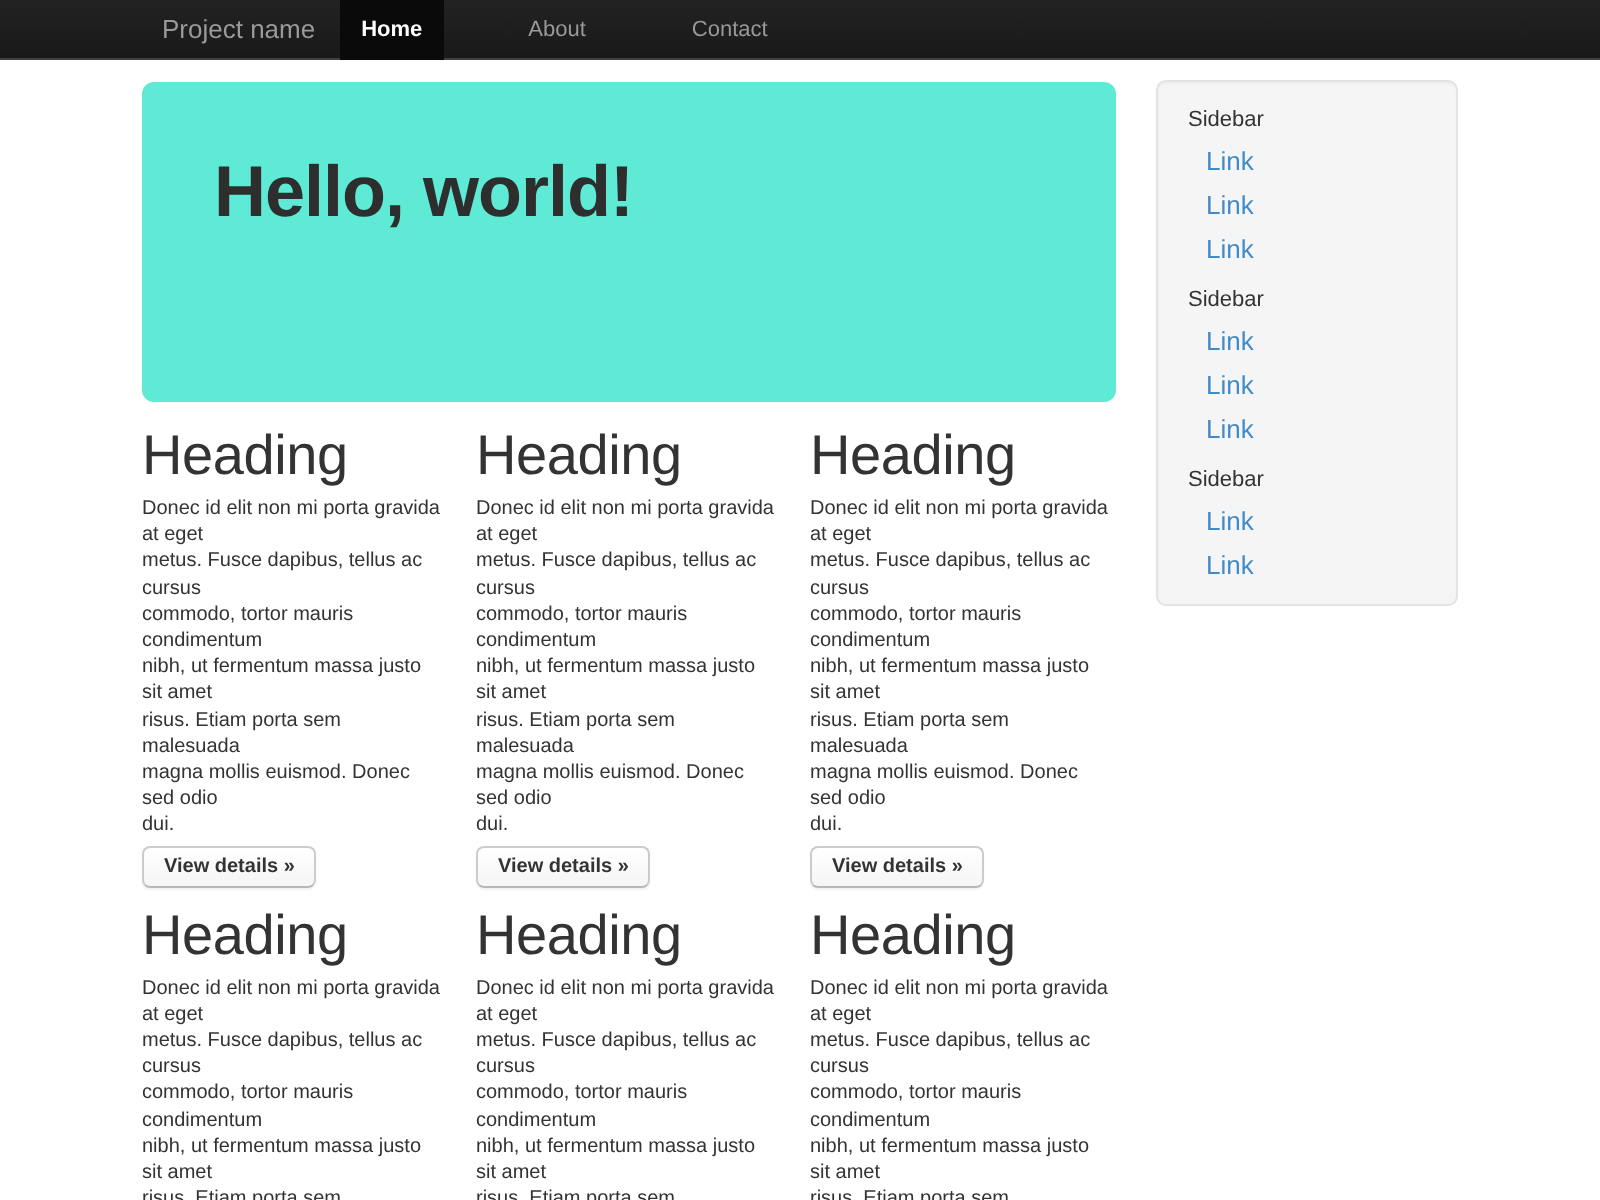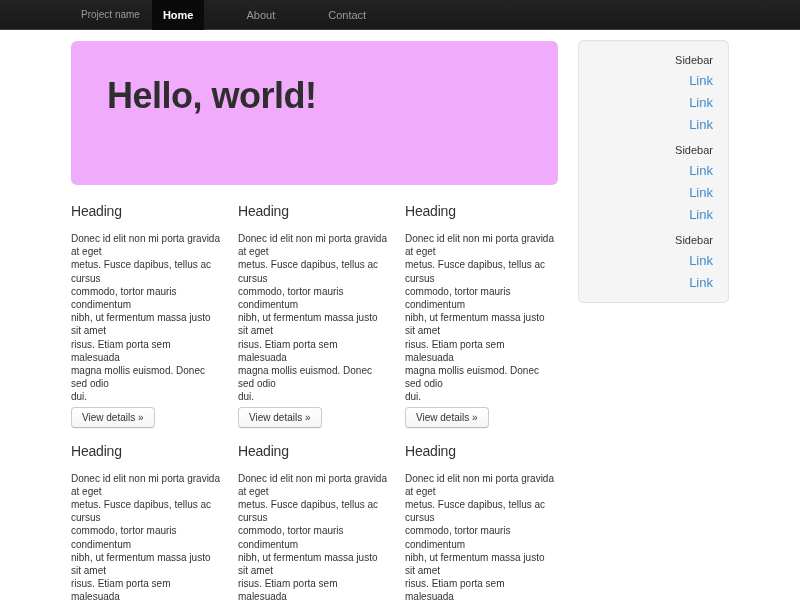--- a/index.html
+++ b/index.html
@@ -12,79 +12,78 @@
   }
 
   
   .navbar {
     height: 30px;
     background: linear-gradient(#222222, #191919);
     border-bottom: 1px solid #3f3f3f;
   }
   .nav-inner { width: 658px; margin: 0 auto; display: flex; height: 30px; }
   .brand {
-    color: #9a9a9a; font-size: 10px; line-height: 30px;
+    color: #9a9a9a; font-size: 13px; line-height: 30px;
     padding: 0 10px; text-decoration: none; white-space: nowrap;
   }
   .nav { list-style: none; margin: 0 0 0 2px; padding: 0; display: flex; gap: 31px; }
   .nav-item a {
     display: block; line-height: 30px; padding: 0 11px;
     font-size: 11px; color: #999999; text-decoration: none; cursor: pointer;
   }
   .nav-item.active a { background: #0a0a0a; color: #ffffff; font-weight: bold; }
 
   
   .container { width: 658px; margin: 0 auto; }
   .main-row { display: flex; align-items: flex-start; }
   .main-col { width: 487px; }
 
   
   .jumbotron {
-    margin-top: 11px; height: 144px;
-    background: #f0abfc; border-radius: 6px;
+    margin-top: 11px; height: 160px;
+    background: #5eead4; border-radius: 6px;
     padding: 34px 36px;
   }
   .jumbotron h1 {
     margin: 0; font-size: 36px; font-weight: bold;
     color: #2e2e2e; letter-spacing: -0.5px;
   }
   .jumbotron p {
     margin: 12px 0 0; font-size: 13px; line-height: 21px;
     color: #5b5b5b; white-space: pre-line;
   }
 
   
   .cards-row { display: flex; }
   .card { width: 167px; padding-right: 16px; }
   .card:last-child { width: 153px; padding-right: 2px; }
   .card h2 {
-    font-size: 14px; font-weight: 500; color: #333333;
+    font-size: 28px; font-weight: 500; color: #333333;
     margin: 15px 0 9px; letter-spacing: -0.2px; line-height: 23px;
   }
   .cards-row.second .card h2 { margin-top: 12px; }
   .card p {
     margin: 0; font-size: 10px; line-height: 13.2px;
     color: #333333; white-space: pre-line;
   }
   .btn {
     display: inline-block; margin-top: 3px;
-    padding: 4px 10px; font-size: 10px; font-weight: normal; color: #333333;
+    padding: 4px 10px; font-size: 10px; font-weight: bold; color: #333333;
     background: linear-gradient(#ffffff, #f5f5f5);
     border: 1px solid #cccccc; border-bottom-color: #b8b8b8;
     border-radius: 4px; text-decoration: none; cursor: pointer;
     box-shadow: 0 1px 1px rgba(0,0,0,0.05);
   }
 
   
   .sidebar {
     width: 156px; margin-left: 20px; margin-top: 10px;
     background: #f5f5f5; border: 1px solid #e3e3e3; border-radius: 5px;
     padding: 5px 0 8px;
     box-shadow: inset 0 1px 1px rgba(0,0,0,0.03);
-    text-align: right;
   }
   .sb-header {
     padding: 8px 15px 3px; font-size: 11px; line-height: 13px;
     color: #333333; font-weight: 500;
   }
   .sb-link {
     display: block; padding: 4px 15px 4px 24px;
     font-size: 13px; line-height: 14px;
     color: #428bca; text-decoration: none; cursor: pointer;
   }

